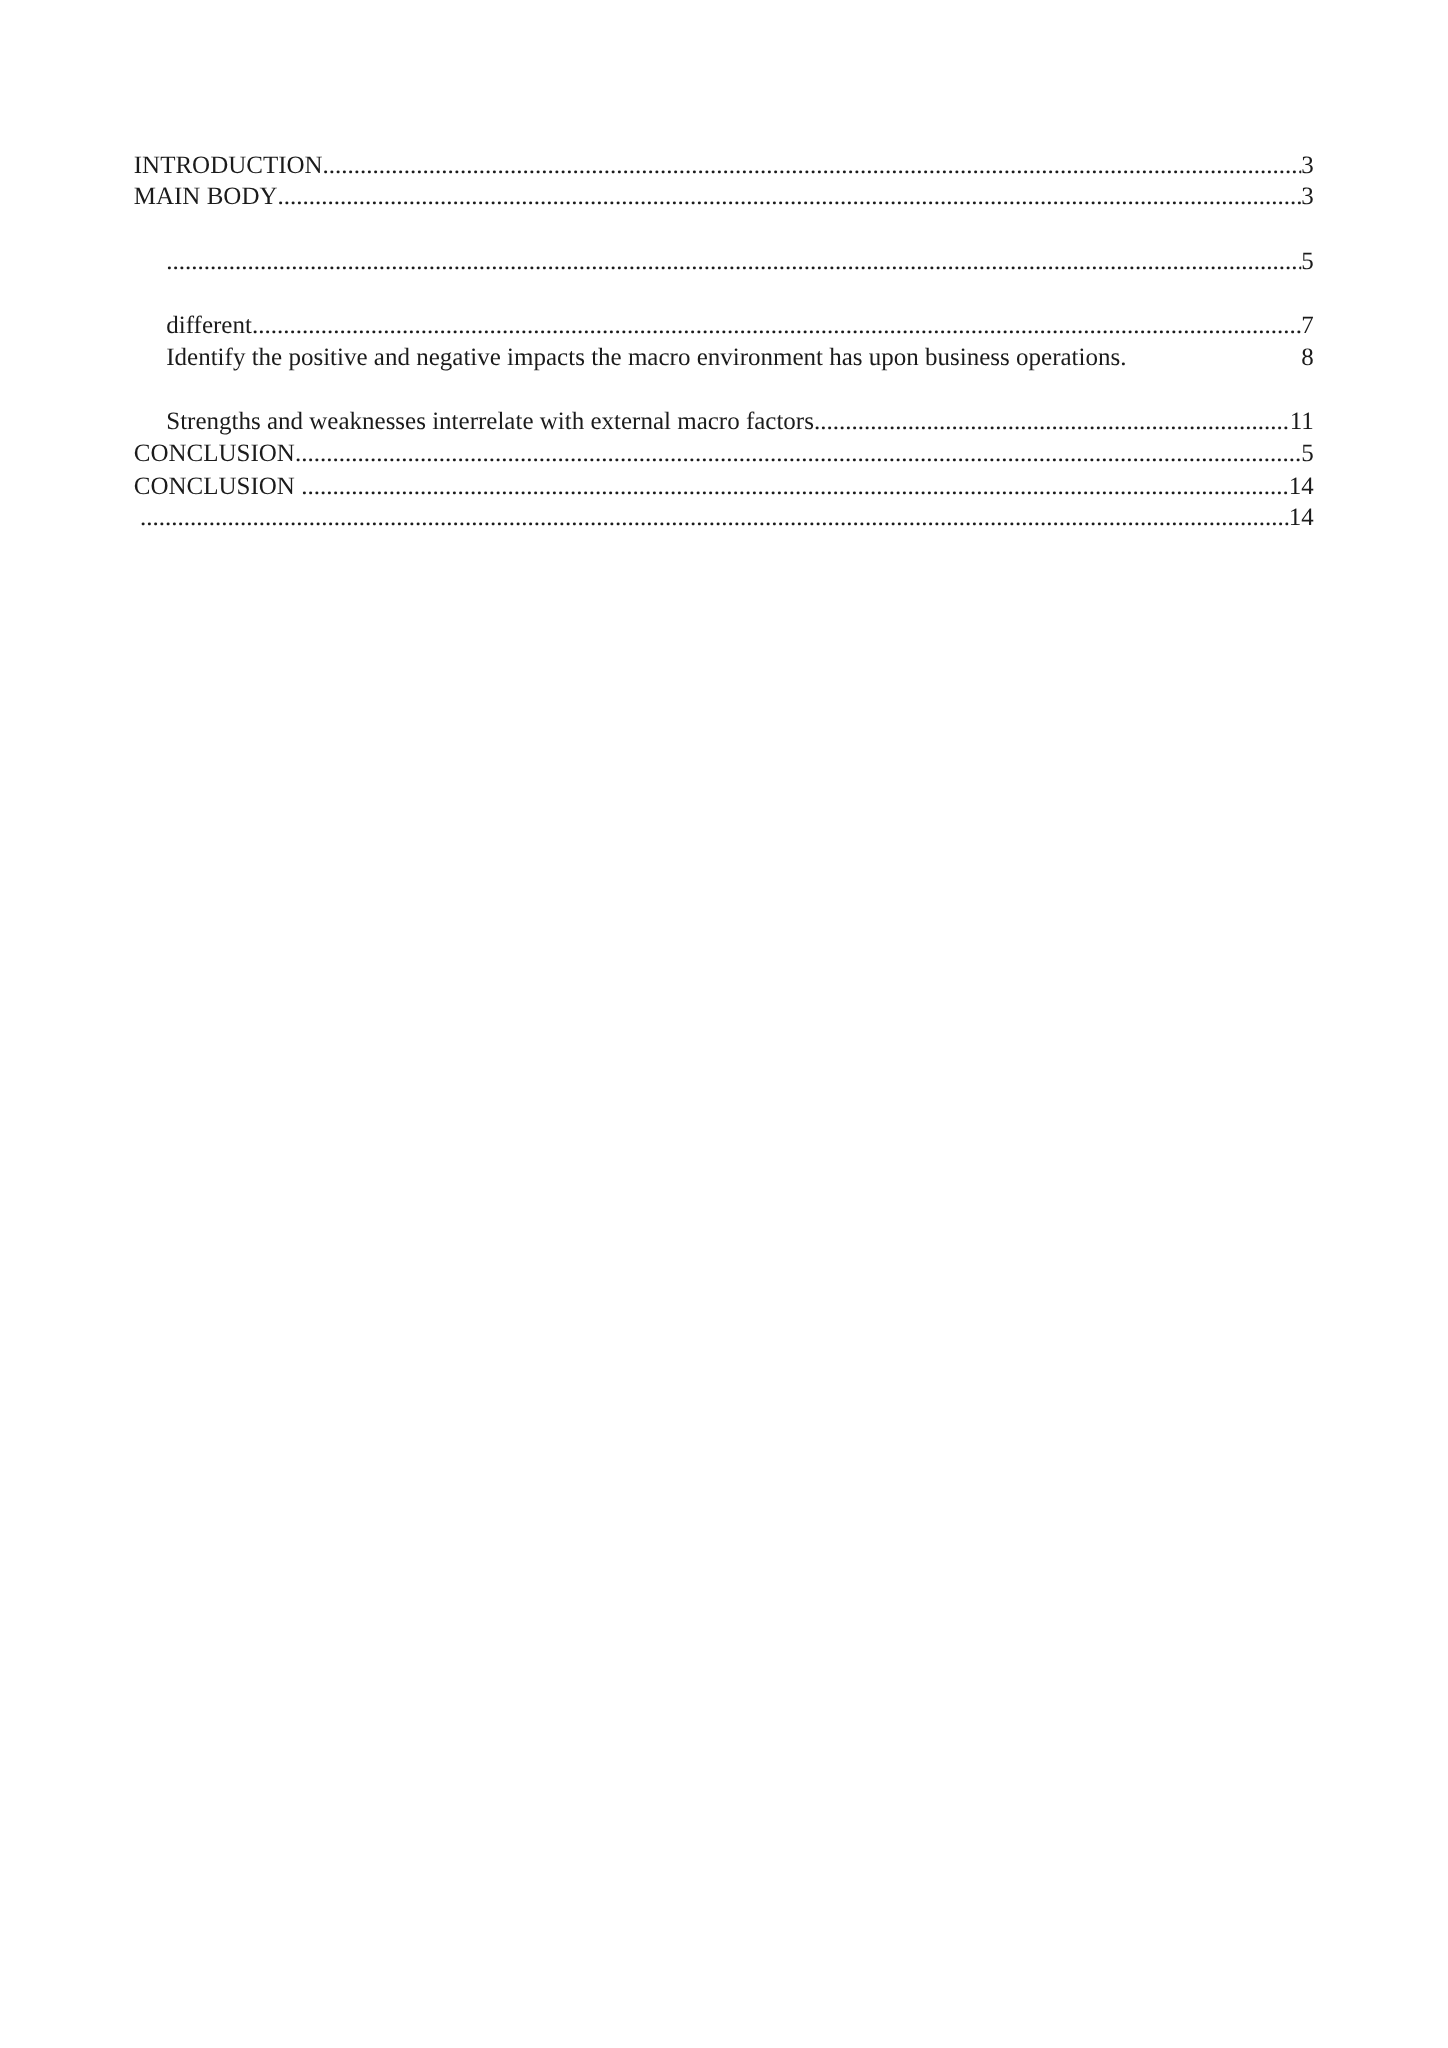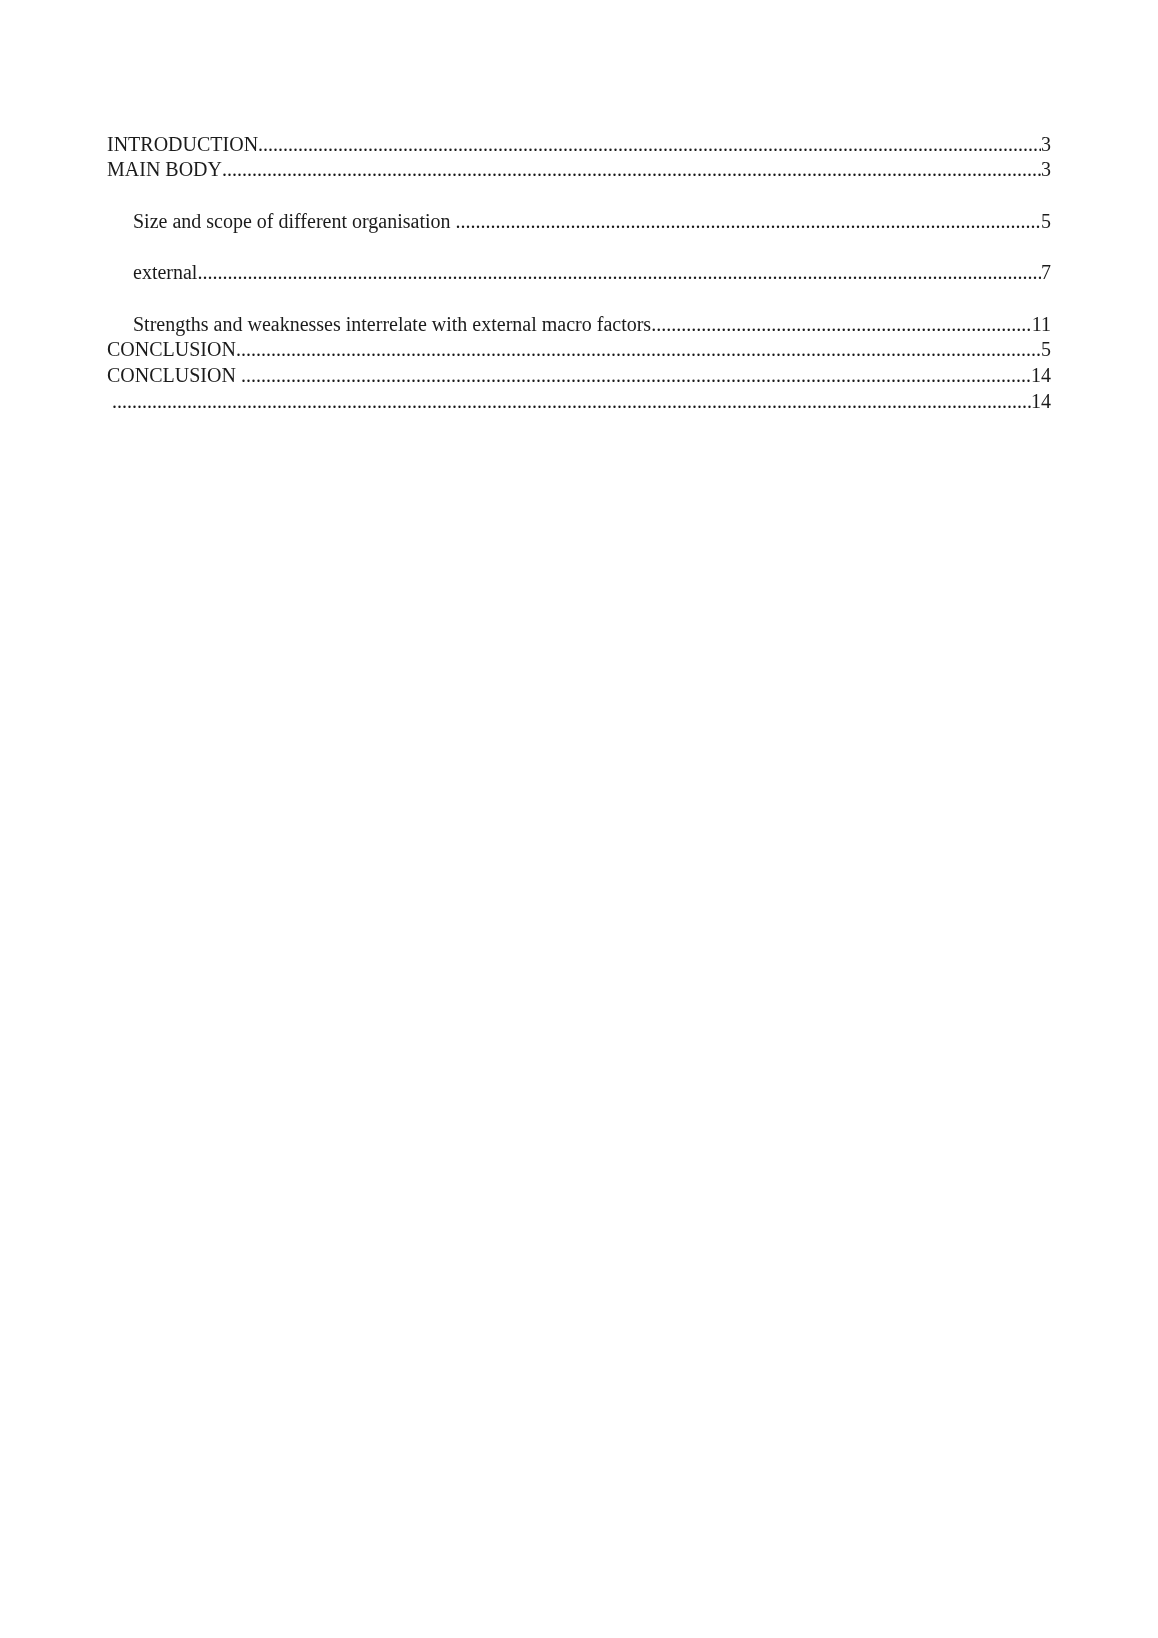--- a/index.html
+++ b/index.html
@@ -18,21 +18,21 @@
   .page {
     position: absolute;
     left: 0; top: 0;
     width: 1158px;
     height: 1638px;
     background: #ffffff;
   }
   .toc {
     position: absolute;
     left: 107px;
-    top: 106px;
+    top: 94px;
     width: 944px;
     font-size: 20px;
     line-height: 25.7px;
   }
   .row {
     height: 25.7px;
     overflow: hidden;
     white-space: pre;
   }
   .row.ind {
@@ -72,31 +72,34 @@
 
     <div class="row lead">
       <span class="label">MAIN BODY</span><span class="dots">....................................................................................................................................................................................................................................................................</span><span class="page-num">3</span>
     </div>
 
     <div class="row plain ind">
       
     </div>
 
     <div class="row lead ind">
-      <span class="label">Size and scope of different organisation </span><span class="dots">....................................................................................................................................................................................................................................................................</span><span class="page-num">5</span>
+      <span class="dots">....................................................................................................................................................................................................................................................................</span><span class="page-num">5</span>
     </div>
 
     <div class="row plain ind">
       
     </div>
 
     <div class="row lead ind">
-      <span class="label">external</span><span class="dots">....................................................................................................................................................................................................................................................................</span><span class="page-num">7</span>
+      <span class="label">different</span><span class="dots">....................................................................................................................................................................................................................................................................</span><span class="page-num">7</span>
     </div>
 
+    <div class="row lead ind">
+      <span class="label">Identify the positive and negative impacts the macro environment has upon business operations.</span><span class="dots empty"></span><span class="page-num">8</span>
+    </div>
 
     <div class="row plain ind">
       
     </div>
 
     <div class="row lead ind">
       <span class="label">Strengths and weaknesses interrelate with external macro factors</span><span class="dots">....................................................................................................................................................................................................................................................................</span><span class="page-num">11</span>
     </div>
 
     <div class="row lead">

